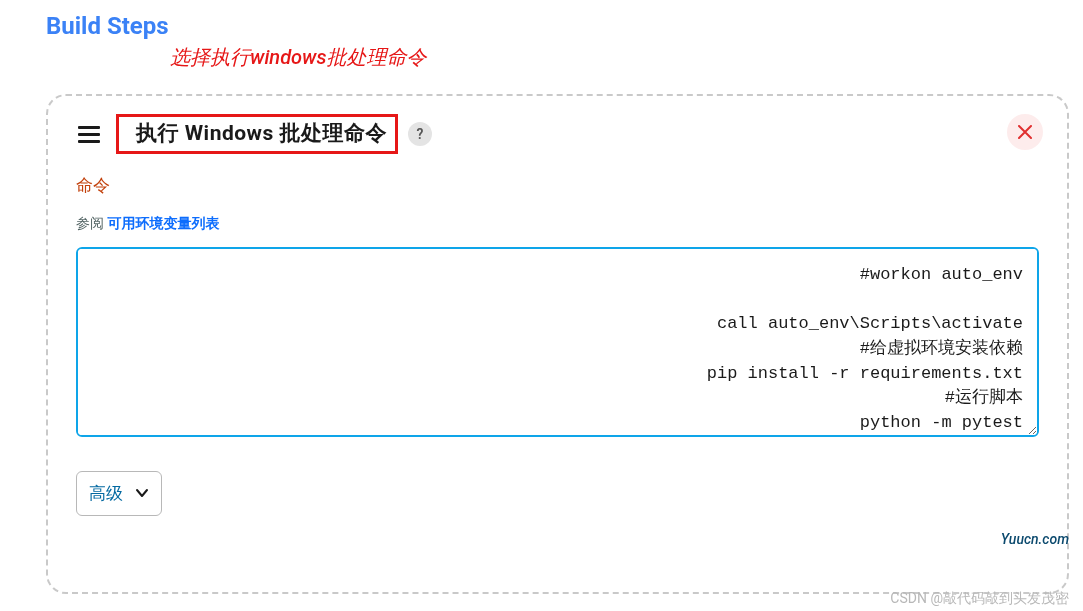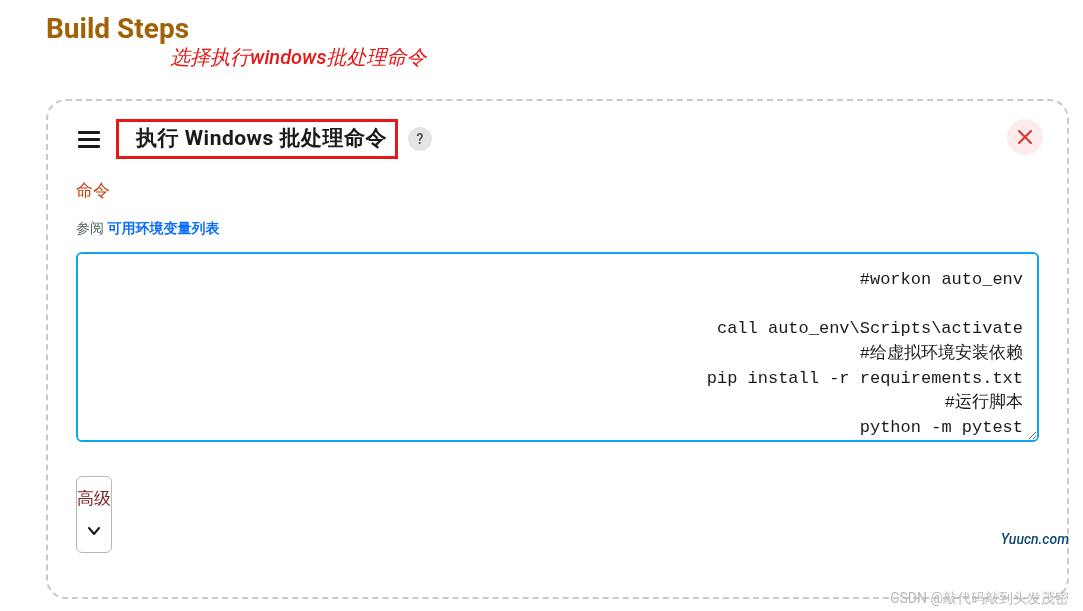--- a/index.html
+++ b/index.html
@@ -8,23 +8,23 @@
       padding: 0;
     }
     body {
       font-family: -apple-system, BlinkMacSystemFont, "Segoe UI", Roboto, "Helvetica Neue", Arial, "Microsoft YaHei", sans-serif;
       background: #ffffff;
       width: 1083px;
       height: 611px;
       position: relative;
     }
     .page-title {
-      font-size: 28px;
+      font-size: 24px;
       font-weight: 700;
-      color: #a16207;
+      color: #3b82f6;
       padding: 12px 0 8px 46px;
     }
     .annotation {
       color: #e61717;
       font-size: 20px;
       font-weight: 500;
       position: absolute;
       top: 44px;
       left: 170px;
       font-style: italic;
@@ -132,26 +132,25 @@
       overflow: auto;
       text-align: right;
     }
     .advanced-btn {
       margin-top: 30px;
       display: inline-flex;
       align-items: center;
       gap: 12px;
       border: 1px solid #b8b8b8;
       border-radius: 6px;
-      padding: 10px 0;
+      padding: 10px 12px;
       font-size: 17px;
-      color: #7f1d1d;
+      color: #0369a1;
       cursor: pointer;
       background: #fff;
-      flex-direction: column;
     }
     .chevron {
       display: inline-block;
     }
     .chevron svg {
       width: 14px;
       height: 14px;
     }
     .watermark-1 {
       position: absolute;

